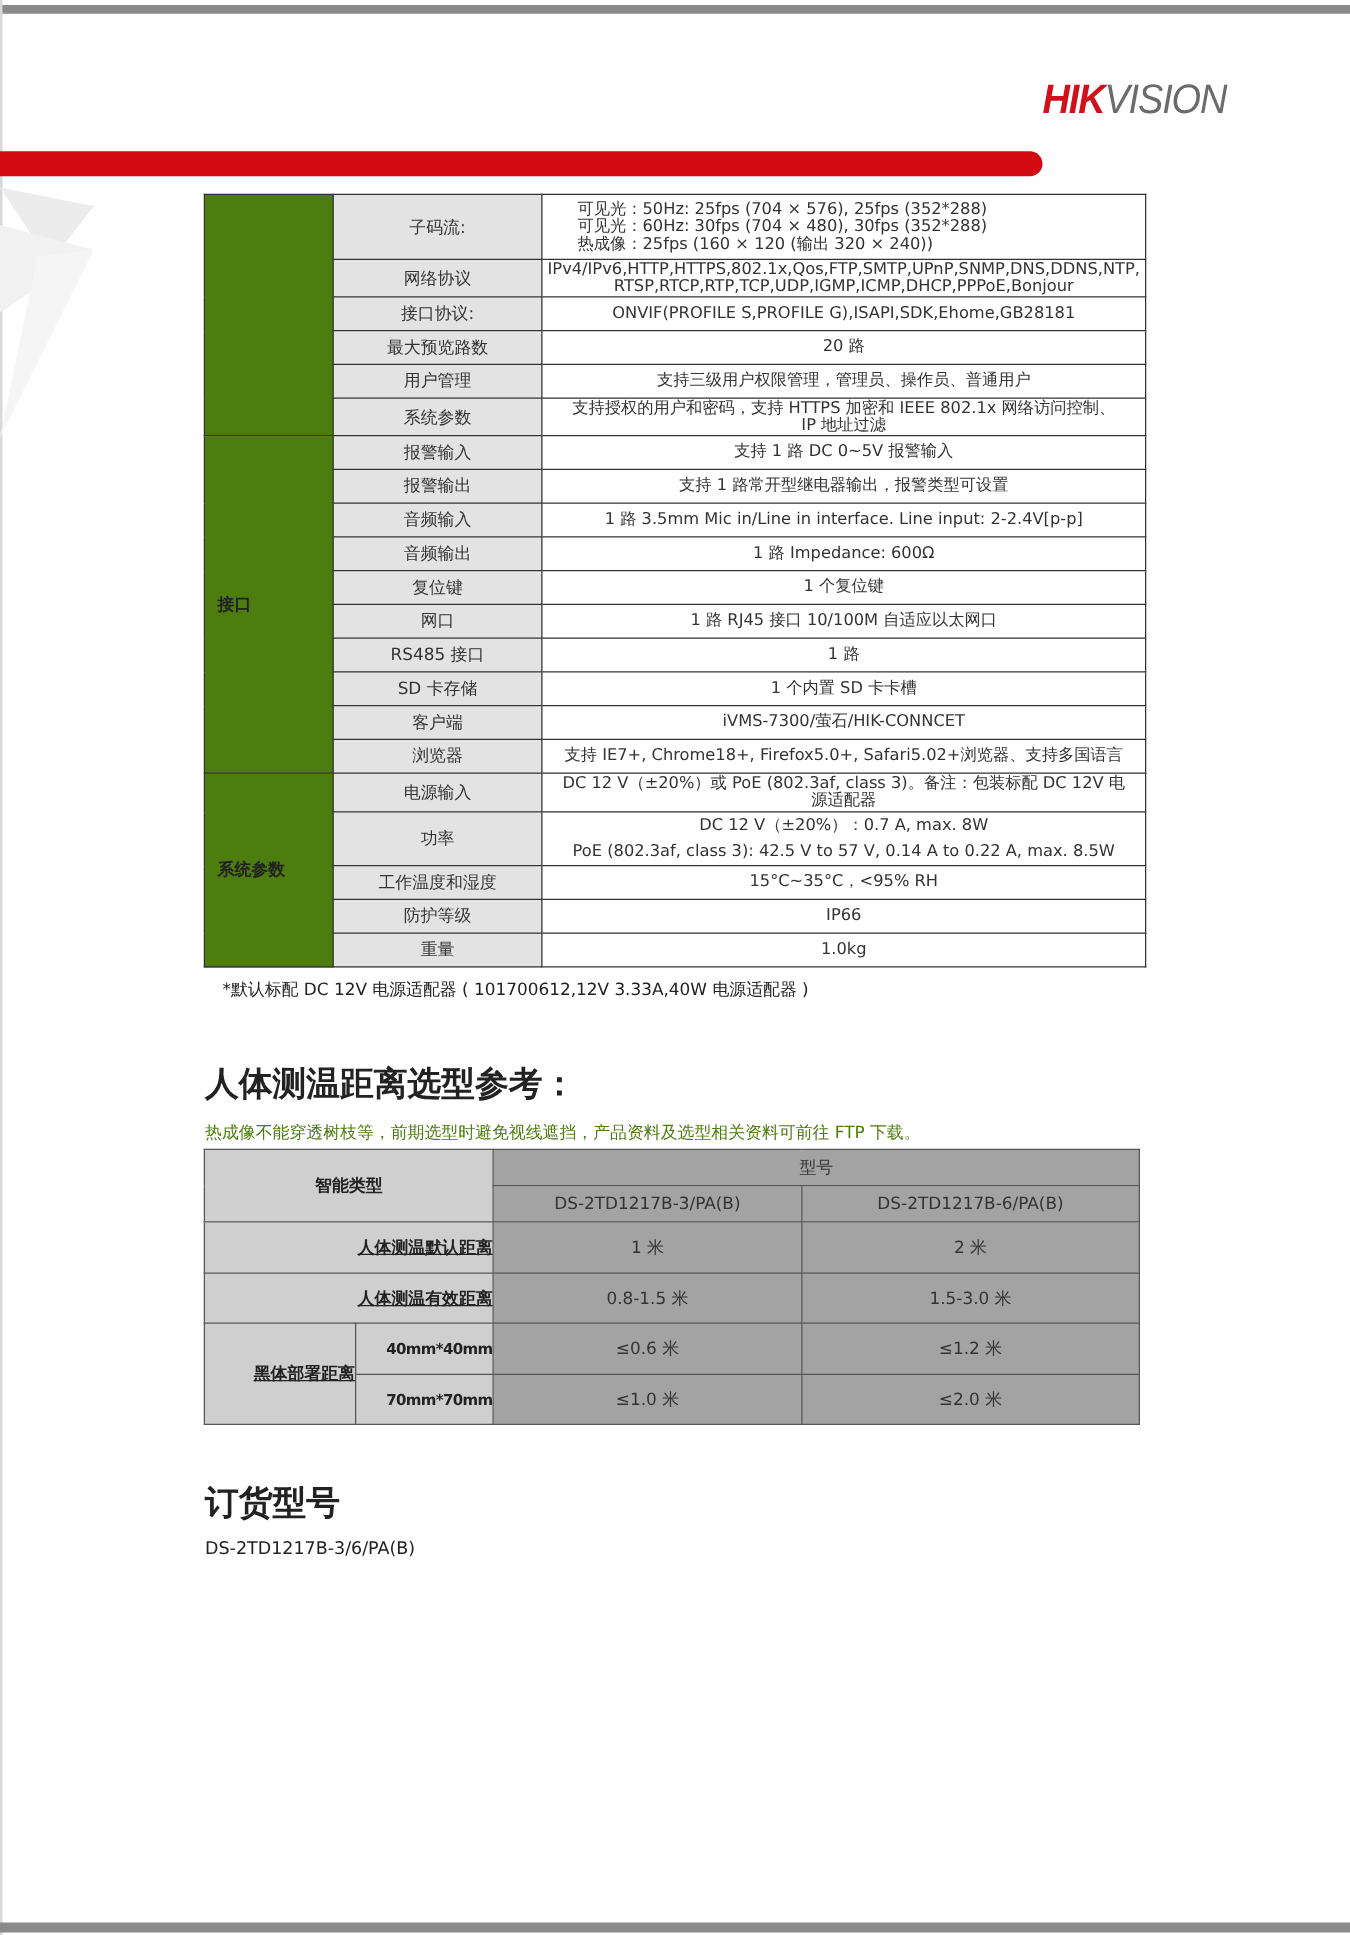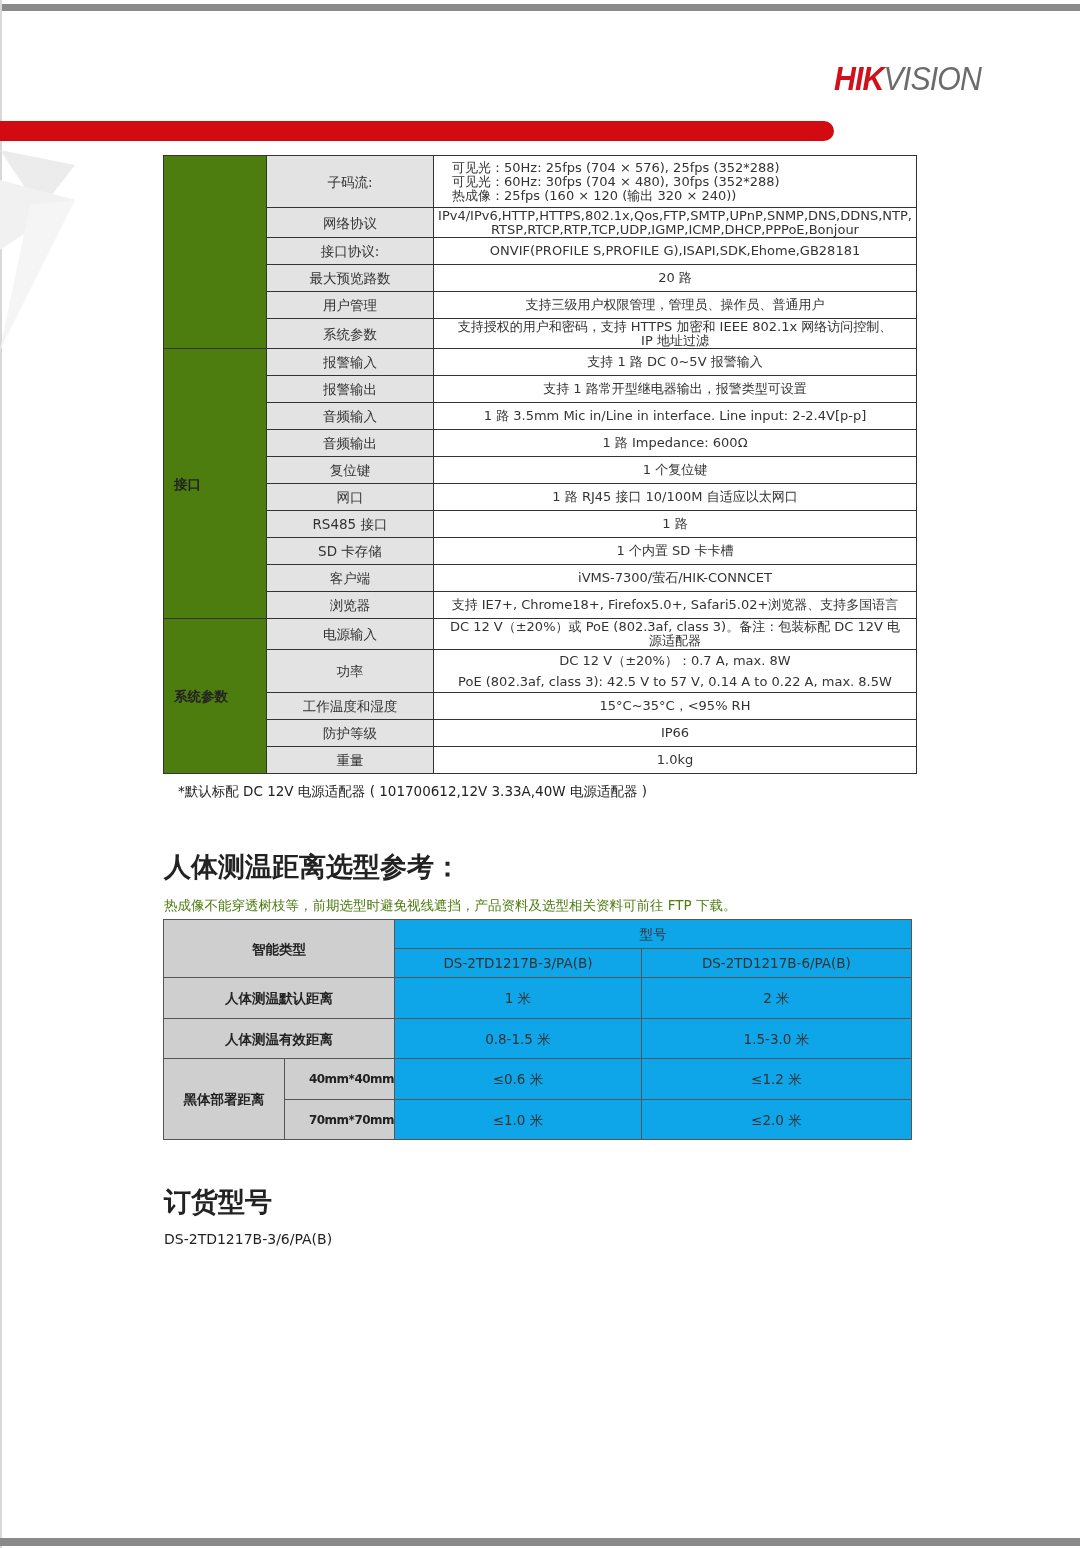--- a/index.html
+++ b/index.html
@@ -13,31 +13,31 @@
   .logo .vision { color: #6b6b6b; font-weight: normal; }
   .red-band { position: absolute; left: 0; top: 121px; width: 834px; height: 20px; background: #d40a12; border-radius: 0 10px 10px 0; }
   .watermark { position: absolute; left: 0; top: 140px; width: 90px; height: 220px; }
 
   table { border-collapse: collapse; position: absolute; }
   td { border: 1.5px solid #333; text-align: center; vertical-align: middle; font-size: 13px; line-height: 14px; color: #333; }
   .spec { left: 163px; top: 155px; width: 754px; }
   .spec td.cat { background: #4d7c0f; width: 103px; text-align: left; padding-left: 10px; font-weight: bold; font-size: 13.5px; color: #222; }
   .spec td.lab { background: #e3e3e3; width: 167px; font-size: 13.5px; }
   .spec td.val { background: #fff; }
-  .spec td.val.left { text-align: left; padding-left: 18px; }
+  .spec td.val.left { text-align: left; padding-left: 28px; }
 
   .note { position: absolute; left: 178px; top: 783px; font-size: 13.5px; color: #222; }
   .h2 { position: absolute; left: 164px; font-size: 27px; font-weight: bold; color: #222; }
   .para { position: absolute; left: 164px; top: 897px; font-size: 13.5px; color: #4d7c0f; }
 
   .sel { left: 163px; top: 919px; width: 749px; }
   .sel td { border: 1.5px solid #555; font-size: 13.5px; }
   .sel td.g { background: #cfcfcf; font-weight: bold; color: #222; }
-  .sel td.g.left { text-align: center; padding-left: 0; }
-  .sel td.w { background: #0ea5e9; }
+  .sel td.g.left { text-align: right; padding-left: 0; text-decoration: underline; }
+  .sel td.w { background: #a3a3a3; }
   .sel td.sm { font-size: 12px; text-align: left; padding-left: 24px; font-weight: bold; letter-spacing: -0.5px; }
 
   .order { position: absolute; left: 164px; top: 1231px; font-size: 14px; color: #222; }
 </style>
 </head>
 <body>
 
 <div class="top-bar"></div>
 <div class="left-edge"></div>
 

